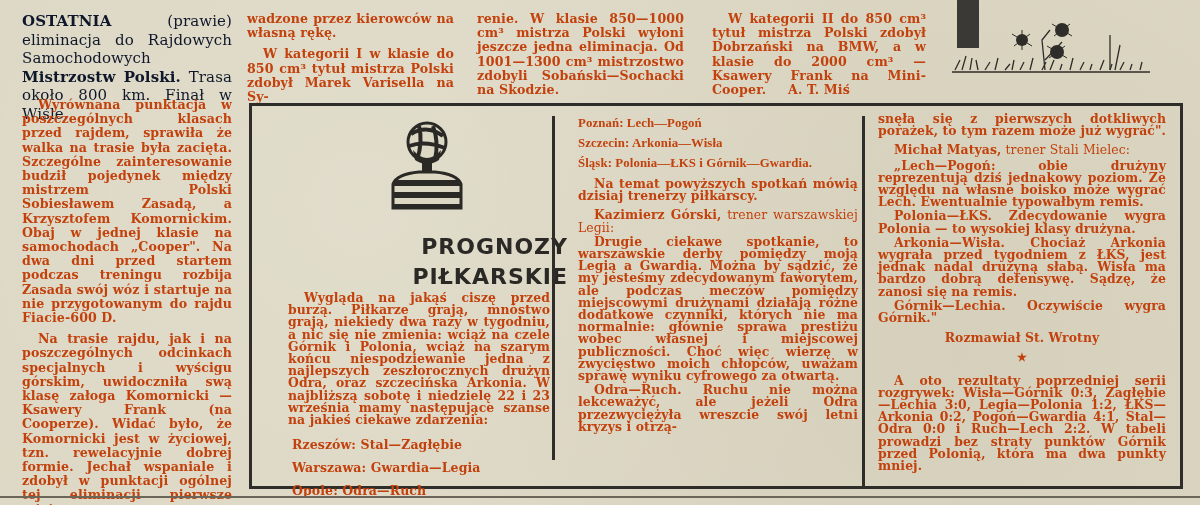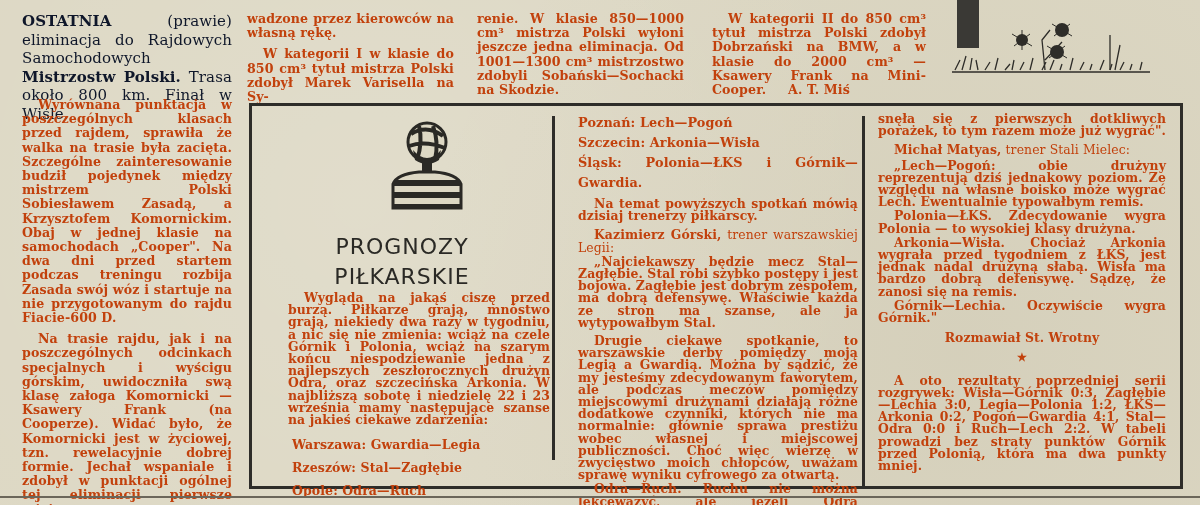--- a/index.html
+++ b/index.html
@@ -15,21 +15,21 @@
   .col p { margin: 0 0 7px 0; text-indent: 16px; }
   .col p.noindent { text-indent: 0; }
   .lead { font-size: 15px; line-height: 18.6px; font-weight: normal; color: #0f172a; }
   .lead b { font-weight: bold; }
   .sig { text-align: center; font-weight: bold; }
   .pole { position: absolute; left: 957px; top: 0; width: 22px; height: 48px; background: #3a3935; }
   .flowers { position: absolute; left: 950px; top: 20px; width: 230px; height: 60px; }
   .box { position: absolute; left: 249px; top: 103px; width: 934px; height: 386px; border: 3px solid #2e2d29; box-sizing: border-box; }
   .vdiv { position: absolute; width: 3px; background: #2e2d29; }
   .logo-head { position: absolute; left: 137px; top: 14px; }
-  .prog-title { position: absolute; left: 0; width: 300px; top: 126px; text-align: center; font-family: "DejaVu Sans", sans-serif; font-weight: normal; font-size: 22px; line-height: 30px; letter-spacing: 1px; color: #2a2925; }
+  .prog-title { position: absolute; left: 16px; width: 300px; top: 126px; text-align: right; font-family: "DejaVu Sans", sans-serif; font-weight: bold; font-size: 22px; line-height: 30px; letter-spacing: 1px; color: #2a2925; }
   .bottom-rule { position: absolute; left: 0; top: 496px; width: 1200px; height: 2px; background: #6b665a; }
   .matches { font-size: 12.8px; line-height: 23px; font-weight: bold; }
   .star { text-align: center; font-size: 11px; margin: 8px 0 10px 0; }
 </style>
 </head>
 <body>
 
 <div class="col lead" style="left:22px; top:12px; width:210px;">
   <b>OSTATNIA</b><span> (prawie) eliminacja do Rajdowych Samochodowych </span><b>Mistrzostw Polski.</b><span> Trasa około 800 km. Finał w Wiśle.</span>
 </div>
@@ -85,37 +85,36 @@
     <rect x="4" y="84" width="68" height="4" fill="#2a2925"></rect>
   </svg>
   <div class="prog-title">
     <div>PROGNOZY</div>
     <div>PIŁKARSKIE</div>
   </div>
 
   <div class="col" style="left:36px; top:186px; width:262px; line-height:12.2px; font-size:12.4px;">
     <p>Wygląda na jakąś ciszę przed burzą. Piłkarze grają, mnóstwo grają, niekiedy dwa razy w tygodniu, a nic się nie zmienia: wciąż na czele Górnik i Polonia, wciąż na szarym końcu niespodziewanie jedna z najlepszych zeszłorocznych drużyn Odra, oraz szczecińska Arkonia. W najbliższą sobotę i niedzielę 22 i 23 września mamy następujące szanse na jakieś ciekawe zdarzenia:</p>
     <div class="matches" style="padding-left:4px; line-height:23px; margin-top:6px; font-size:12.5px;">
+      <div>Rzeszów: Stal—Zagłębie</div>
       <div>Warszawa: Gwardia—Legia</div>
-      <div>Rzeszów: Stal—Zagłębie</div>
       <div>Opole: Odra—Ruch</div>
     </div>
   </div>
 
   <div class="vdiv" style="left:300px; top:10px; height:344px;"></div>
 
   <div class="col" style="left:326px; top:7px; width:280px; line-height:12.2px; font-size:12.4px;">
-    <div class="matches" style="line-height:20px; margin-bottom:5px;">
+    <div class="matches" style="line-height:20px; margin-bottom:5px;font-family:Liberation Serif, serif;">
       <div>Poznań: Lech—Pogoń</div>
       <div>Szczecin: Arkonia—Wisła</div>
       <div>Śląsk: Polonia—ŁKS i Górnik—Gwardia.</div>
     </div>
     <p>Na temat powyższych spotkań mówią dzisiaj trenerzy piłkarscy.</p>
     <p style="margin-bottom:2px;"><b>Kazimierz Górski,</b><span style="font-weight:normal;"> trener warszawskiej Legii:</span></p>
-    <p style="margin-bottom:6px;">„Najciekawszy będzie mecz Stal—Zagłębie. Stal robi szybko postępy i jest bojowa. Zagłębie jest dobrym zespołem, ma dobrą defensywę. Właściwie każda ze stron ma szanse, ale ja wytypowałbym Stal.</p>
     <p style="margin-bottom:2px;">Drugie ciekawe spotkanie, to warszawskie derby pomiędzy moją Legią a Gwardią. Można by sądzić, że my jesteśmy zdecydowanym faworytem, ale podczas meczów pomiędzy miejscowymi drużynami działają różne dodatkowe czynniki, których nie ma normalnie: głównie sprawa prestiżu wobec własnej i miejscowej publiczności. Choć więc wierzę w zwycięstwo moich chłopców, uważam sprawę wyniku cyfrowego za otwartą.</p>
     <p>Odra—Ruch. Ruchu nie można lekceważyć, ale jeżeli Odra przezwyciężyła wreszcie swój letni kryzys i otrzą-</p>
   </div>
 
   <div class="vdiv" style="left:610px; top:10px; height:370px;"></div>
 
   <div class="col" style="left:626px; top:7px; width:288px; line-height:12.2px; font-size:12.4px;">
     <p class="noindent">snęła się z pierwszych dotkliwych porażek, to tym razem może już wygrać".</p>
     <p style="margin-bottom:3px;"><b>Michał Matyas,</b><span style="font-weight:normal;"> trener Stali Mielec:</span></p>
     <p style="margin-bottom:2px;">„Lech—Pogoń: obie drużyny reprezentują dziś jednakowy poziom. Ze względu na własne boisko może wygrać Lech. Ewentualnie typowałbym remis.</p>

